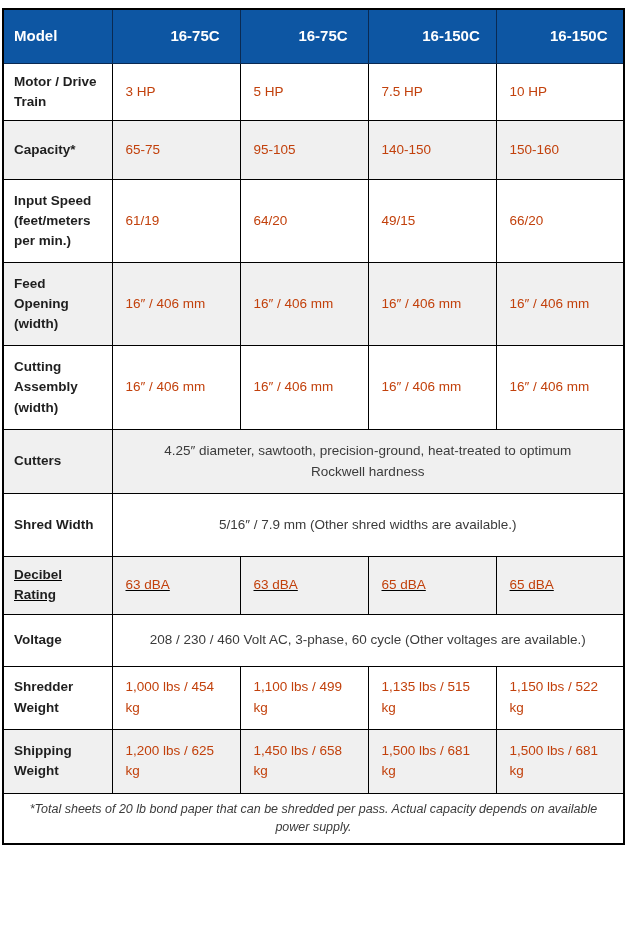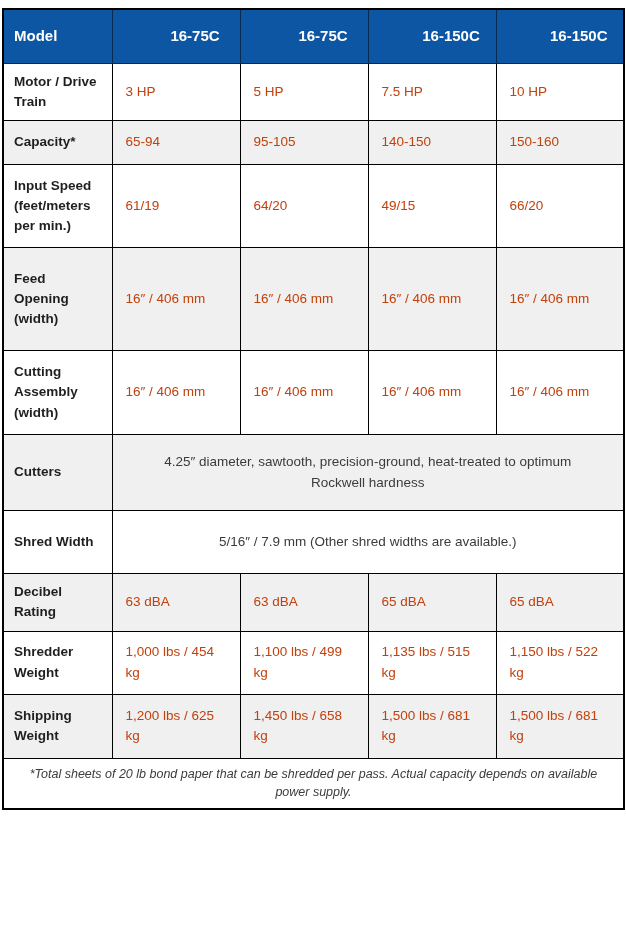--- a/index.html
+++ b/index.html
@@ -66,27 +66,27 @@
     color: #3b3b3b;
     padding: 8px 24px;
     margin-top: 36px;
   }
 
   tbody tr { background: #ffffff; }
   tbody tr.alt { background: #f0f0f0; }
 
   tr.r-header   { height: 54px; border-radius: 20px; }
   tr.r-motor    { height: 49px; }
-  tr.r-capacity { height: 44px; }
+  tr.r-capacity { height: 59px; }
   tr.r-input    { height: 83px; }
-  tr.r-feed     { height: 103px; }
+  tr.r-feed     { height: 83px; }
   tr.r-cutasm   { height: 84px; }
-  tr.r-cutters  { height: 76px; }
+  tr.r-cutters  { height: 64px; }
   tr.r-shred    { height: 63px; }
-  tr.r-decibel  { height: 55px; }
+  tr.r-decibel  { height: 55px; text-decoration: underline; }
   tr.r-voltage  { height: 52px; }
   tr.r-dims     { height: 103px; }
   tr.r-sweight  { height: 63px; }
   tr.r-shipw    { height: 64px; }
   tr.r-footnote { height: 36px; }
 
   td.footnote {
     font-style: italic;
     font-size: 12.5px;
     text-align: center;
@@ -122,21 +122,21 @@
       <tr class="r-motor">
         <th class="row-label">Motor / Drive Train</th>
         <td class="val">3 HP</td>
         <td class="val">5 HP</td>
         <td class="val">7.5 HP</td>
         <td class="val">10 HP</td>
       </tr>
 
       <tr class="r-capacity alt">
         <th class="row-label">Capacity*</th>
-        <td class="val">65-94</td>
+        <td class="val">65-75</td>
         <td class="val">95-105</td>
         <td class="val">140-150</td>
         <td class="val">150-160</td>
       </tr>
 
       <tr class="r-input">
         <th class="row-label">Input Speed (feet/meters per min.)</th>
         <td class="val">61/19</td>
         <td class="val">64/20</td>
         <td class="val">49/15</td>
@@ -170,20 +170,24 @@
       </tr>
 
       <tr class="r-decibel alt">
         <th class="row-label">Decibel Rating</th>
         <td class="val">63 dBA</td>
         <td class="val">63 dBA</td>
         <td class="val">65 dBA</td>
         <td class="val">65 dBA</td>
       </tr>
 
+      <tr class="r-voltage">
+        <th class="row-label">Voltage</th>
+        <td class="span-val" colspan="4">208 / 230 / 460 Volt AC, 3-phase, 60 cycle (Other voltages are available.)</td>
+      </tr>
 
 
       <tr class="r-sweight">
         <th class="row-label">Shredder Weight</th>
         <td class="val">1,000 lbs / 454 kg</td>
         <td class="val">1,100 lbs / 499 kg</td>
         <td class="val">1,135 lbs / 515 kg</td>
         <td class="val">1,150 lbs / 522 kg</td>
       </tr>
 

